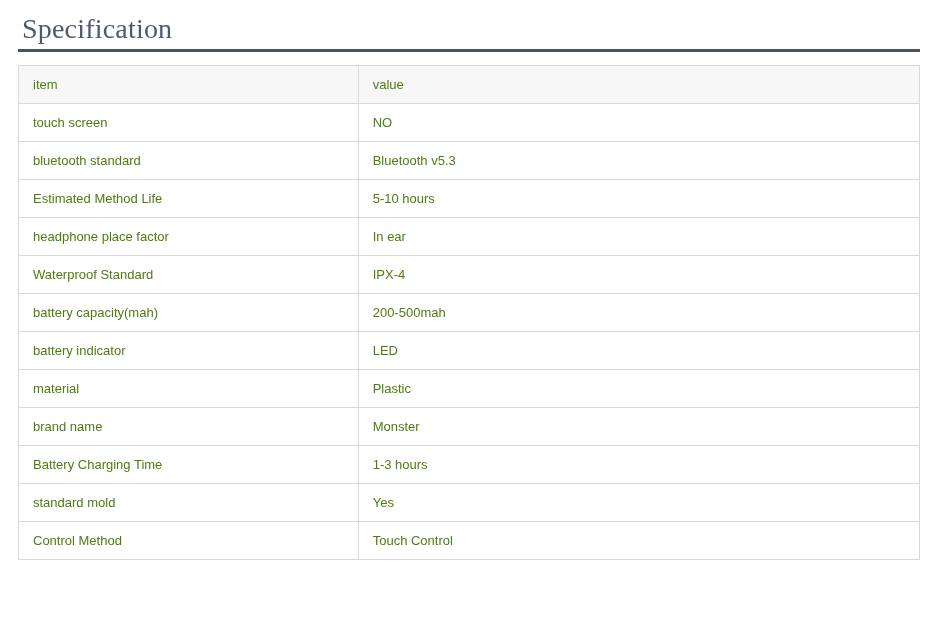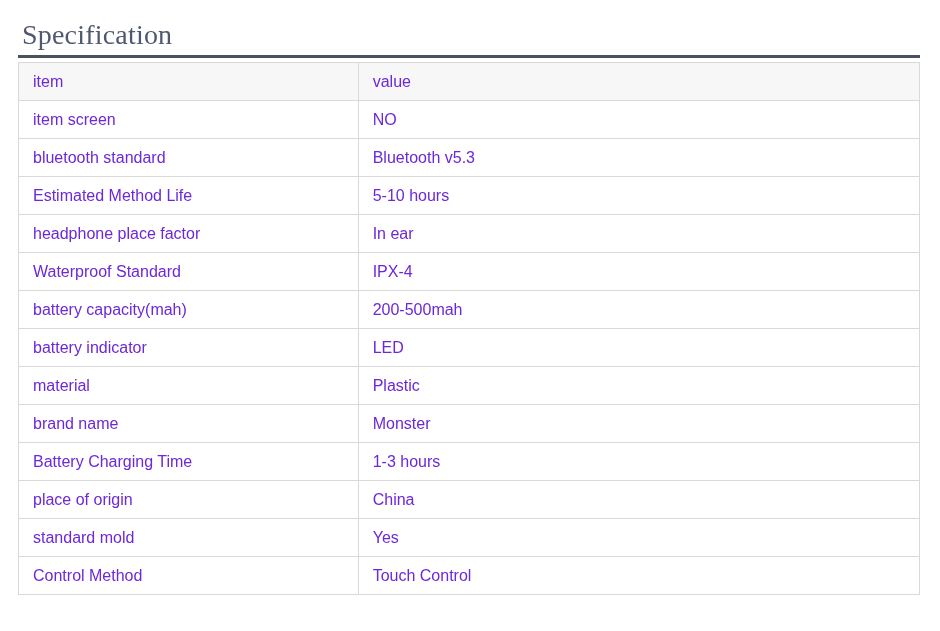--- a/index.html
+++ b/index.html
@@ -5,45 +5,45 @@
   * { box-sizing: border-box; }
   html, body {
     margin: 0;
     padding: 0;
     background: #ffffff;
     font-family: "Liberation Sans", sans-serif;
   }
   .page {
     width: 940px;
     height: 631px;
-    padding: 16px 20px 0 18px;
+    padding: 10px 20px 0 18px;
     background: #ffffff;
     overflow: hidden;
   }
   .section-title {
     margin: 0 0 0 4px;
     font-family: "Liberation Serif", "DejaVu Serif", serif;
     font-weight: 400;
     font-size: 28px;
     line-height: 37px;
     color: #4f5870;
     letter-spacing: 0.2px;
   }
   .title-rule {
     height: 3px;
     background: #49525e;
     margin-top: 2px;
   }
   table.spec-table {
     width: 100%;
-    margin-top: 4px;
+    margin-top: 13px;
     border-collapse: collapse;
     table-layout: fixed;
-    font-size: 16px;
-    color: #6d28d9;
+    font-size: 13px;
+    color: #4d7c0f;
   }
   .spec-table th,
   .spec-table td {
     border: 1px solid #d9d9d9;
     padding: 8px 14px;
     height: 38px;
     text-align: left;
     font-weight: 400;
     vertical-align: middle;
     white-space: nowrap;
@@ -69,21 +69,21 @@
       <col class="col-value">
     </colgroup>
     <thead>
       <tr>
         <th>item</th>
         <th>value</th>
       </tr>
     </thead>
     <tbody>
       <tr>
-        <td>item screen</td>
+        <td>touch screen</td>
         <td>NO</td>
       </tr>
       <tr>
         <td>bluetooth standard</td>
         <td>Bluetooth v5.3</td>
       </tr>
       <tr>
         <td>Estimated Method Life</td>
         <td>5-10 hours</td>
       </tr>
@@ -109,24 +109,20 @@
       </tr>
       <tr>
         <td>brand name</td>
         <td>Monster</td>
       </tr>
       <tr>
         <td>Battery Charging Time</td>
         <td>1-3 hours</td>
       </tr>
       <tr>
-        <td>place of origin</td>
-        <td>China</td>
-      </tr>
-      <tr>
         <td>standard mold</td>
         <td>Yes</td>
       </tr>
       <tr>
         <td>Control Method</td>
         <td>Touch Control</td>
       </tr>
     </tbody>
   </table>
 

